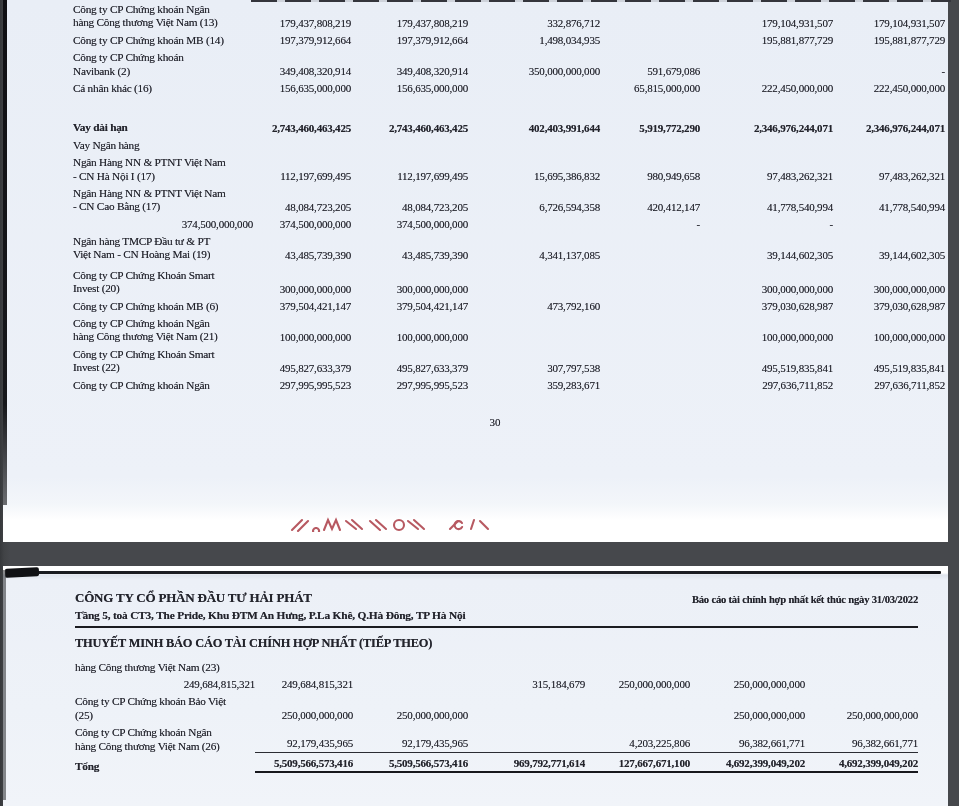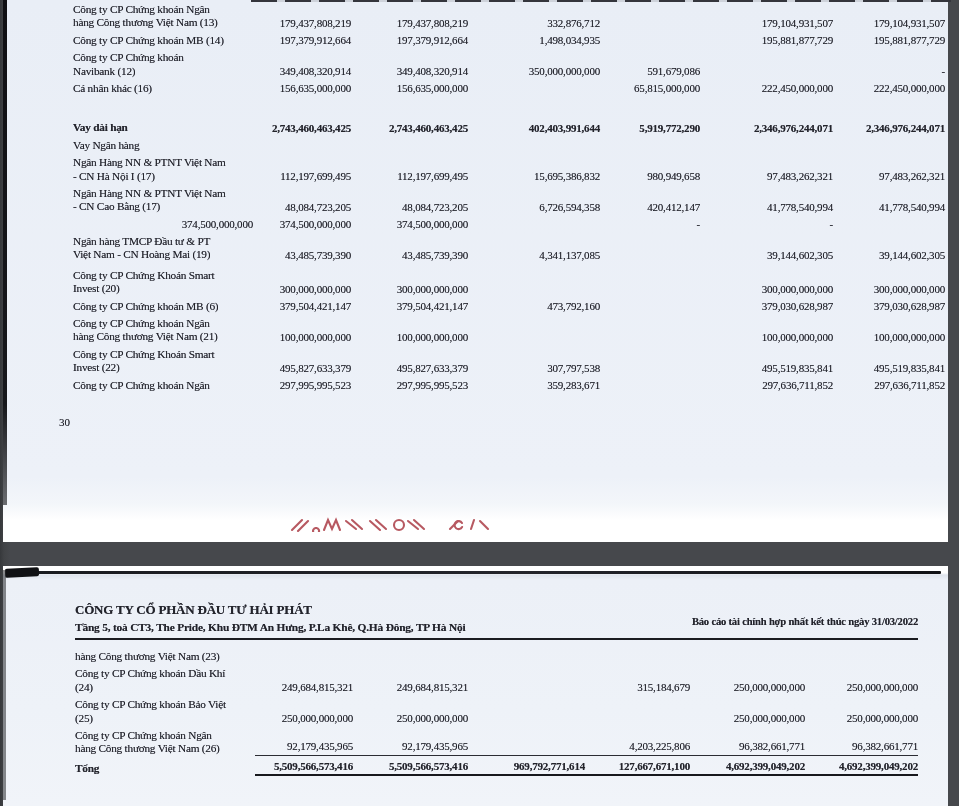--- a/index.html
+++ b/index.html
@@ -26,21 +26,21 @@
   .top-cut{
     position:absolute;left:248px;top:0;width:700px;height:2px;
     background:repeating-linear-gradient(90deg,#34353c 0 26px,rgba(52,53,60,.15) 26px 34px);
   }
   .p2-topline{position:absolute;left:6px;top:5px;width:932px;height:3px;background:linear-gradient(90deg,#191a1e 0%,#24252b 55%,#101114 100%);border-radius:1px;}
   .p2-blob{position:absolute;left:2px;top:2px;width:34px;height:9px;background:#101114;transform:rotate(-3deg);border-radius:2px;}
 
   
   .content{position:relative;}
   .page1 .content{padding:3px 0 0 70px;width:872px;}
-  .page2 .content{padding:36px 0 0 72px;width:843px;}
+  .page2 .content{padding:24px 0 0 72px;width:843px;}
   .tbl{display:block;}
   .row{display:grid;align-items:end;margin-bottom:4px;}
   .tbl1 .row{grid-template-columns:180px 98px 117px 132px 100px 133px 112px;}
   .tbl2 .row{grid-template-columns:180px 98px 115px 117px 105px 115px 113px;}
   .cell{min-height:1px;}
   .label{
     font-size:11.3px;line-height:13.4px;letter-spacing:-.25px;
     white-space:pre-line;padding-right:2px;
     text-shadow:0 0 .5px rgba(25,25,45,.55);
   }
@@ -50,27 +50,27 @@
   }
   .row.gap{margin-top:26px;}
   .row.bold .label,.row.bold .num{font-weight:700;}
   .row.small .label{font-size:10.4px;grid-column:1/5;white-space:nowrap;text-shadow:0 0 .4px rgba(25,25,45,.4);}
   .row.small{margin-bottom:2px;}
   .row.rule .num{border-bottom:1.3px solid #2b2c33;padding-bottom:2px;font-family:Liberation Serif, serif;}
   .row.total{margin-top:1px;}
   .row.total .label,.row.total .num{font-weight:700;}
   .row.total .num{border-bottom:2.6px solid #17181d;padding-bottom:1px;}
 
-  .pagenum{margin-top:24px;width:100%;text-align:left;transform:translateX(-14px);font-size:11px;text-shadow:0 0 .5px rgba(25,25,45,.5);}
+  .pagenum{margin-top:24px;width:100%;text-align:center;transform:translateX(-14px);font-size:11px;text-shadow:0 0 .5px rgba(25,25,45,.5);}
 
   
   .hrow{display:flex;justify-content:space-between;align-items:flex-start;}
   .cname{font-size:13px;font-weight:700;letter-spacing:-.2px;text-shadow:0 0 .5px rgba(25,25,45,.6);}
   .caddr{font-size:11.4px;font-weight:700;margin-top:3px;letter-spacing:-.2px;text-shadow:0 0 .5px rgba(25,25,45,.55);}
-  .rtitle{font-size:10.6px;font-weight:700;margin-top:14px;text-align:right;letter-spacing:-.2px;text-shadow:0 0 .5px rgba(25,25,45,.55);}
+  .rtitle{font-size:10.6px;font-weight:700;margin-top:4px;text-align:right;letter-spacing:-.2px;text-shadow:0 0 .5px rgba(25,25,45,.55);}
   .hrule{margin-top:5px;height:2px;background:#1b1c21;}
   .section-title{margin-top:8px;font-size:12.4px;font-weight:700;letter-spacing:-.2px;text-shadow:0 0 .5px rgba(25,25,45,.6);}
   .tbl2{margin-top:10px;}
 
   
   .stamp{position:absolute;left:287px;top:517px;width:200px;height:15px;overflow:hidden;}
 </style>
 </head>
 <body>
 
@@ -99,21 +99,21 @@
             <div class="cell num">197,379,912,664</div>
             <div class="cell num">197,379,912,664</div>
             <div class="cell num">1,498,034,935</div>
             <div class="cell num"></div>
             <div class="cell num">195,881,877,729</div>
             <div class="cell num">195,881,877,729</div>
           </div>
 
           <div class="row">
             <div class="cell label">Công ty CP Chứng khoán
-Navibank (12)</div>
+Navibank (2)</div>
             <div class="cell num">349,408,320,914</div>
             <div class="cell num">349,408,320,914</div>
             <div class="cell num">350,000,000,000</div>
             <div class="cell num">591,679,086</div>
             <div class="cell num"></div>
             <div class="cell num">-</div>
           </div>
 
           <div class="row">
             <div class="cell label">Cá nhân khác (16)</div>
@@ -283,37 +283,36 @@
     <div class="content">
       <header>
         <div class="hrow">
           <div>
             <div class="cname">CÔNG TY CỔ PHẦN ĐẦU TƯ HẢI PHÁT</div>
             <div class="caddr">Tầng 5, toà CT3, The Pride, Khu ĐTM An Hưng, P.La Khê, Q.Hà Đông, TP Hà Nội</div>
           </div>
           <div class="rtitle">Báo cáo tài chính hợp nhất kết thúc ngày 31/03/2022</div>
         </div>
         <div class="hrule"></div>
+        <div class="section-title">THUYẾT MINH BÁO CÁO TÀI CHÍNH HỢP NHẤT (TIẾP THEO)</div>
       </header>
 
       <div class="tbl tbl2">
 
           <div class="row">
             <div class="cell label">hàng Công thương Việt Nam (23)</div>
             <div class="cell num"></div>
             <div class="cell num"></div>
             <div class="cell num"></div>
             <div class="cell num"></div>
             <div class="cell num"></div>
             <div class="cell num"></div>
           </div>
 
           <div class="row">
-            <div class="cell label">Công ty CP Chứng khoán Dầu Khí
-(24)</div>
             <div class="cell num">249,684,815,321</div>
             <div class="cell num">249,684,815,321</div>
             <div class="cell num"></div>
             <div class="cell num">315,184,679</div>
             <div class="cell num">250,000,000,000</div>
             <div class="cell num">250,000,000,000</div>
           </div>
 
           <div class="row">
             <div class="cell label">Công ty CP Chứng khoán Bảo Việt

